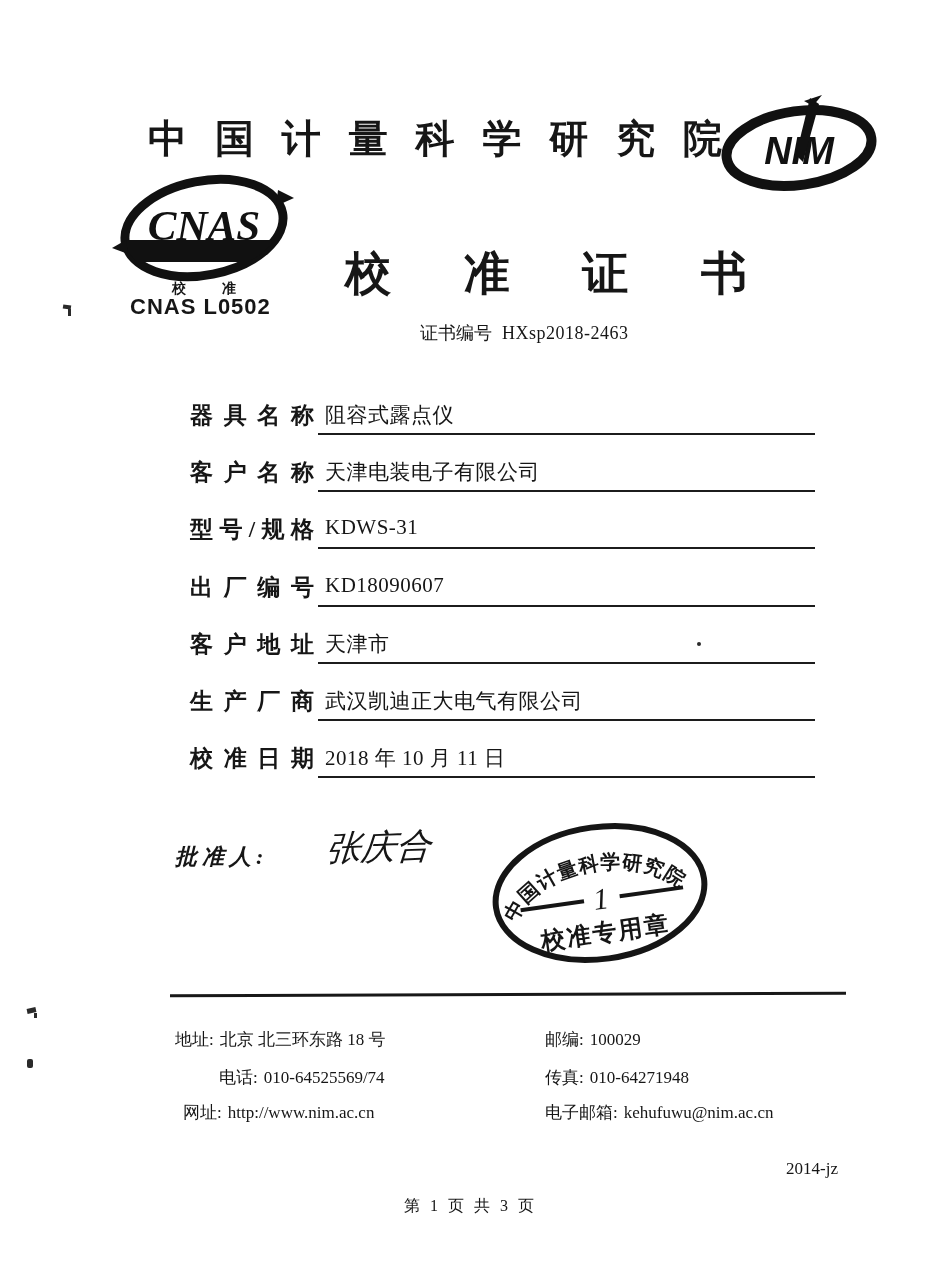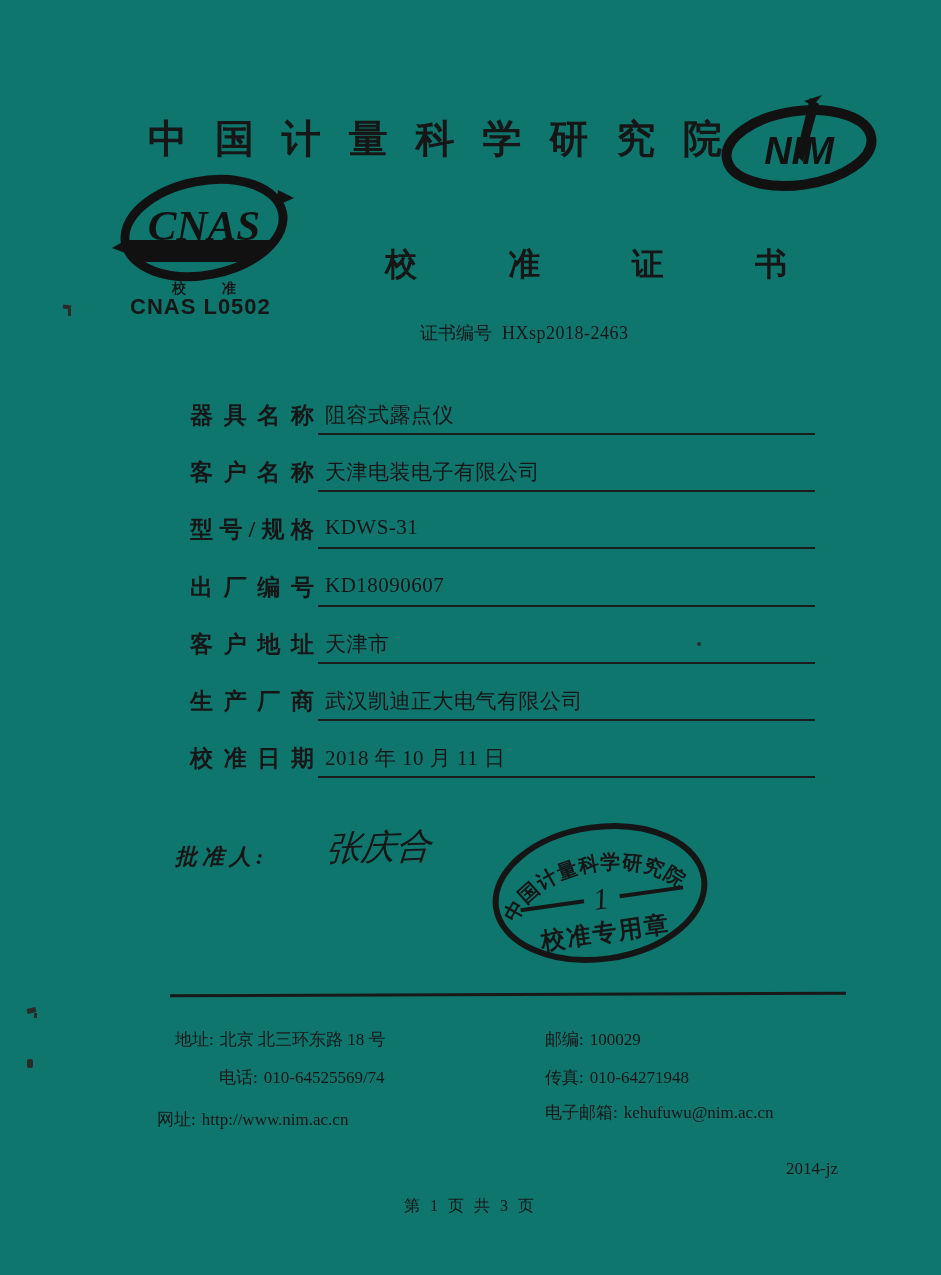--- a/index.html
+++ b/index.html
@@ -1,20 +1,20 @@
 <!DOCTYPE html>
 <html><head>
 <meta charset="utf-8">
 <style>
   html,body{margin:0;padding:0;background:#e8e8e8;}
   .page{
     position:relative;
     width:941px;height:1275px;
     margin:0 auto;
-    background:#0f766e;
+    background:#ffffff;
     overflow:hidden;
     font-family:"Liberation Serif", serif;
     color:#161616;
   }
   
   .org-name{
     position:absolute;left:148px;top:112px;width:574px;
     font-size:39px;font-weight:700;
     text-align:justify;text-align-last:justify;
     font-family:"Liberation Sans", sans-serif;
@@ -29,22 +29,22 @@
     font-family:"Liberation Sans", sans-serif;white-space:nowrap;
   }
   .cnas-no{
     position:absolute;left:20px;top:126px;
     font-size:22px;font-weight:800;letter-spacing:1px;
     font-family:"Liberation Sans", sans-serif;white-space:nowrap;
   }
   
   .cert-title{
     position:absolute;left:345px;top:243px;width:402px;
-    font-size:32px;font-weight:600;
-    text-align:justify;text-align-last:justify;margin-left:40px;
+    font-size:46px;font-weight:600;
+    text-align:justify;text-align-last:justify;
   }
   .cert-no-line{
     position:absolute;left:420px;top:321px;
     font-size:18px;white-space:nowrap;
   }
   .cert-no-line .num{margin-left:10px;letter-spacing:.5px;}
   
   .fields{position:absolute;left:190px;top:400px;width:630px;}
   .field-row{position:relative;height:57.2px;}
   .field-label{
@@ -76,21 +76,21 @@
   
   .divider{
     position:absolute;left:170px;top:993px;width:676px;height:0;
     border-top:3px solid #181818;transform:rotate(-.2deg);
   }
   .foot-cell{position:absolute;font-size:17px;white-space:nowrap;}
   .foot-addr {left:175px;top:1028px;}
   .foot-zip  {left:545px;top:1028px;}
   .foot-phone{left:175px;top:1066px;margin-left:44px;}
   .foot-fax  {left:545px;top:1066px;}
-  .foot-web  {left:157px;top:1101px;margin-top:7px;}
+  .foot-web  {left:183px;top:1101px;}
   .foot-email{left:545px;top:1101px;}
   .foot-cell .lbl{margin-right:6px;}
   .form-code{position:absolute;left:786px;top:1159px;font-size:17px;}
   .page-info{
     position:absolute;left:0;top:1196px;width:100%;
     text-align:center;font-size:16px;letter-spacing:3px;
   }
   
   .speck{position:absolute;background:#2a2a2a;}
   .speck.s1{left:63px;top:305px;width:8px;height:4px;transform:rotate(8deg);}

